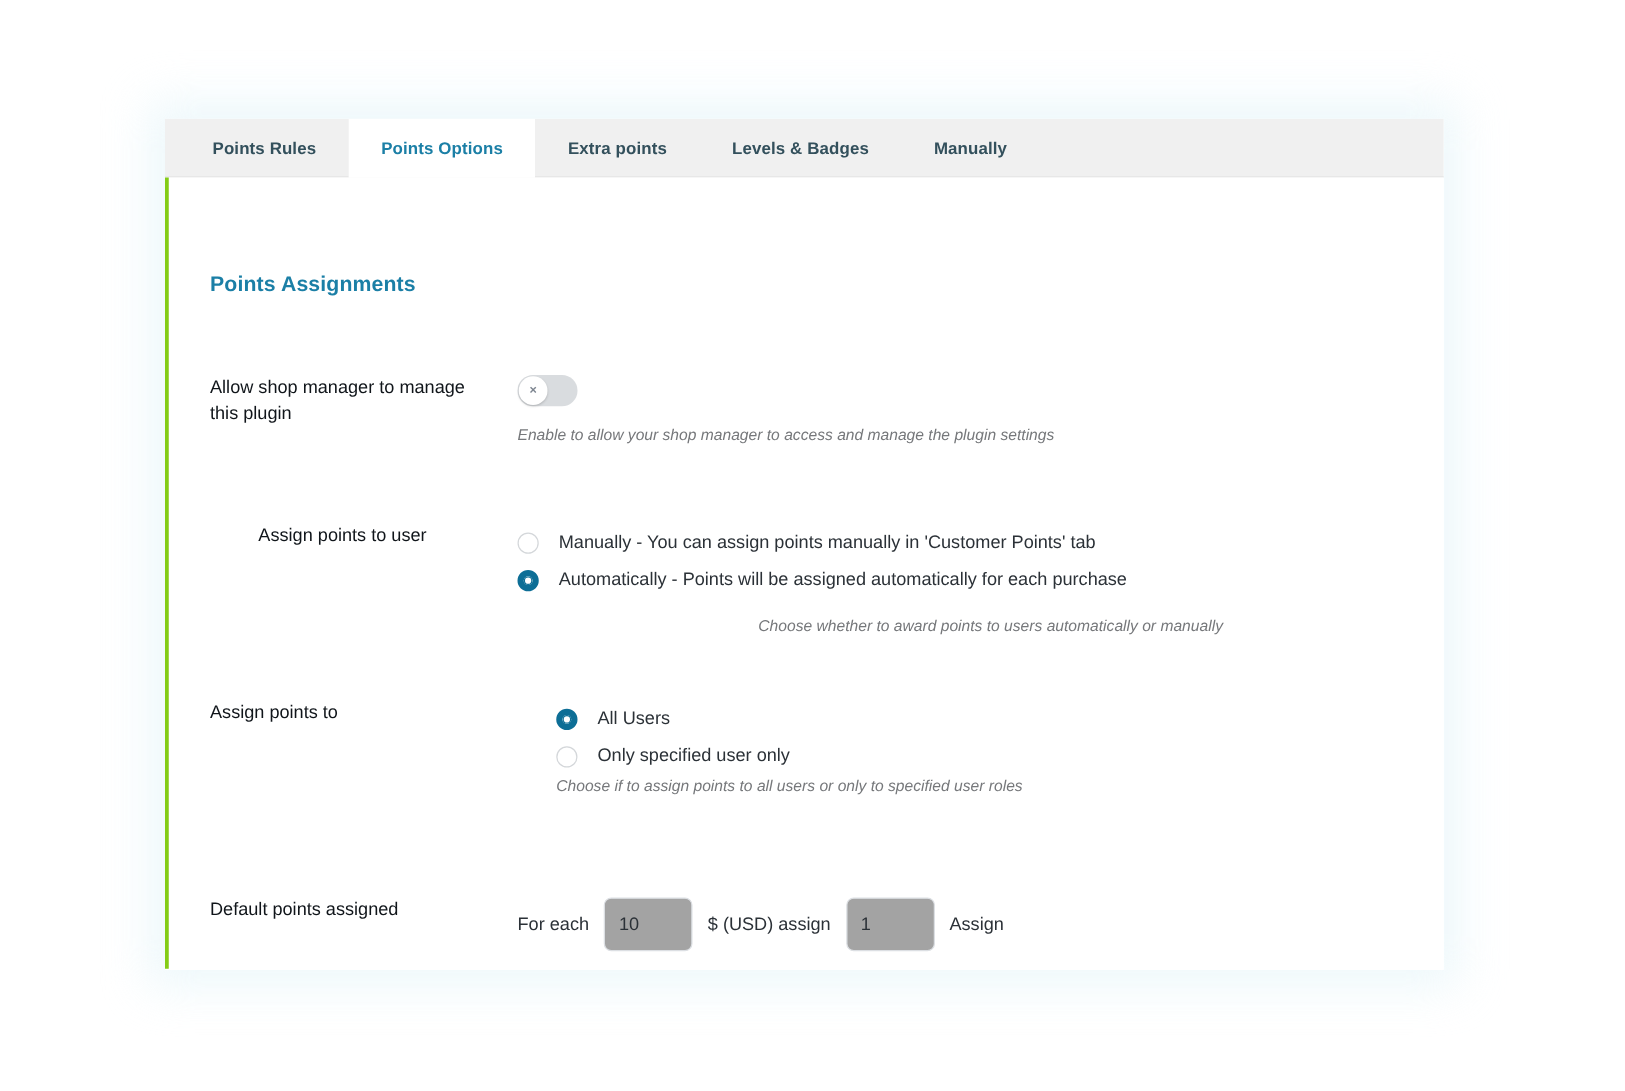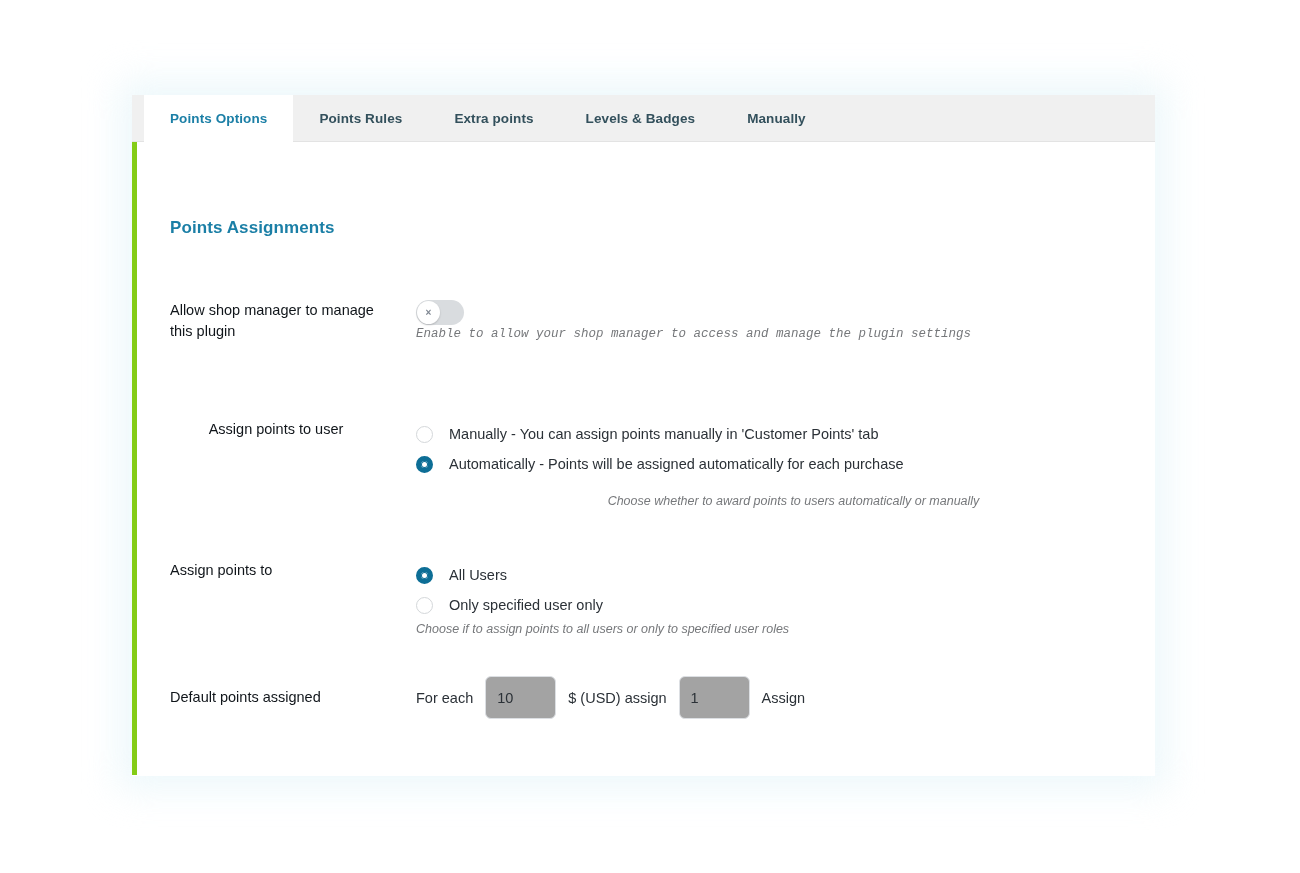--- a/index.html
+++ b/index.html
@@ -71,21 +71,21 @@
     color: #1b7fa6;
     border-bottom: 1px solid #ffffff;
     margin-bottom: -1px;
   }
 
   
   .content {
     position: relative;
     height: 633px;
     background: #ffffff;
-    border-left: 5px solid #84cc16;
+    border-left: 3px solid #84cc16;
     padding: 0;
   }
 
   .section-title {
     position: absolute;
     left: 33px;
     top: 76px;
     font-size: 17px;
     font-weight: bold;
     color: #1b7fa6;
@@ -202,72 +202,72 @@
 </head>
 <body>
 
 <div id="page">
 
   <div class="card-glow"></div>
 
   <div class="card">
 
     <div class="tabstrip">
+      <button class="tab">Points Rules</button>
       <button class="tab active">Points Options</button>
-      <button class="tab">Points Rules</button>
       <button class="tab">Extra points</button>
       <button class="tab">Levels &amp; Badges</button>
       <button class="tab">Manually</button>
     </div>
 
     <div class="content">
 
       <div class="section-title">Points Assignments</div>
 
       <div class="row" style="top:158px;">
         <div class="row-label">Allow shop manager to manage this plugin</div>
         <div class="row-field">
           <button class="toggle">
             <span class="knob">×</span>
           </button>
-          <div class="help" style="font-family:Liberation Mono, monospace;">Enable to allow your shop manager to access and manage the plugin settings</div>
+          <div class="help" style="margin-top:14px;">Enable to allow your shop manager to access and manage the plugin settings</div>
         </div>
       </div>
 
       <div class="row" style="top:277px;text-align:center;">
         <div class="row-label">Assign points to user</div>
         <div class="row-field">
           <div class="radio-line">
             <span class="radio"></span>
             <span class="radio-label">Manually - You can assign points manually in 'Customer Points' tab</span>
           </div>
           <div class="radio-line">
             <span class="radio checked"></span>
             <span class="radio-label">Automatically - Points will be assigned automatically for each purchase</span>
           </div>
           <div class="help" style="margin-top:13px;margin-left:16px;">Choose whether to award points to users automatically or manually</div>
         </div>
       </div>
 
-      <div class="row" style="top:418px;">
+      <div class="row" style="top:418px;gap:31px;">
         <div class="row-label">Assign points to</div>
         <div class="row-field">
           <div class="radio-line">
             <span class="radio checked"></span>
             <span class="radio-label">All Users</span>
           </div>
           <div class="radio-line">
             <span class="radio"></span>
             <span class="radio-label">Only specified user only</span>
           </div>
           <div class="help" style="">Choose if to assign points to all users or only to specified user roles</div>
         </div>
       </div>
 
-      <div class="row" style="top:534px;align-items:center;">
+      <div class="row" style="top:576px;">
         <div class="row-label">Default points assigned</div>
         <div class="row-field">
           <div class="inline-field">
             <span class="txt">For each</span>
             <input class="num-input" type="text" value="10" style="">
             <span class="txt">$ (USD) assign</span>
             <input class="num-input" type="text" value="1" style="">
             <span class="txt">Assign</span>
           </div>
         </div>

